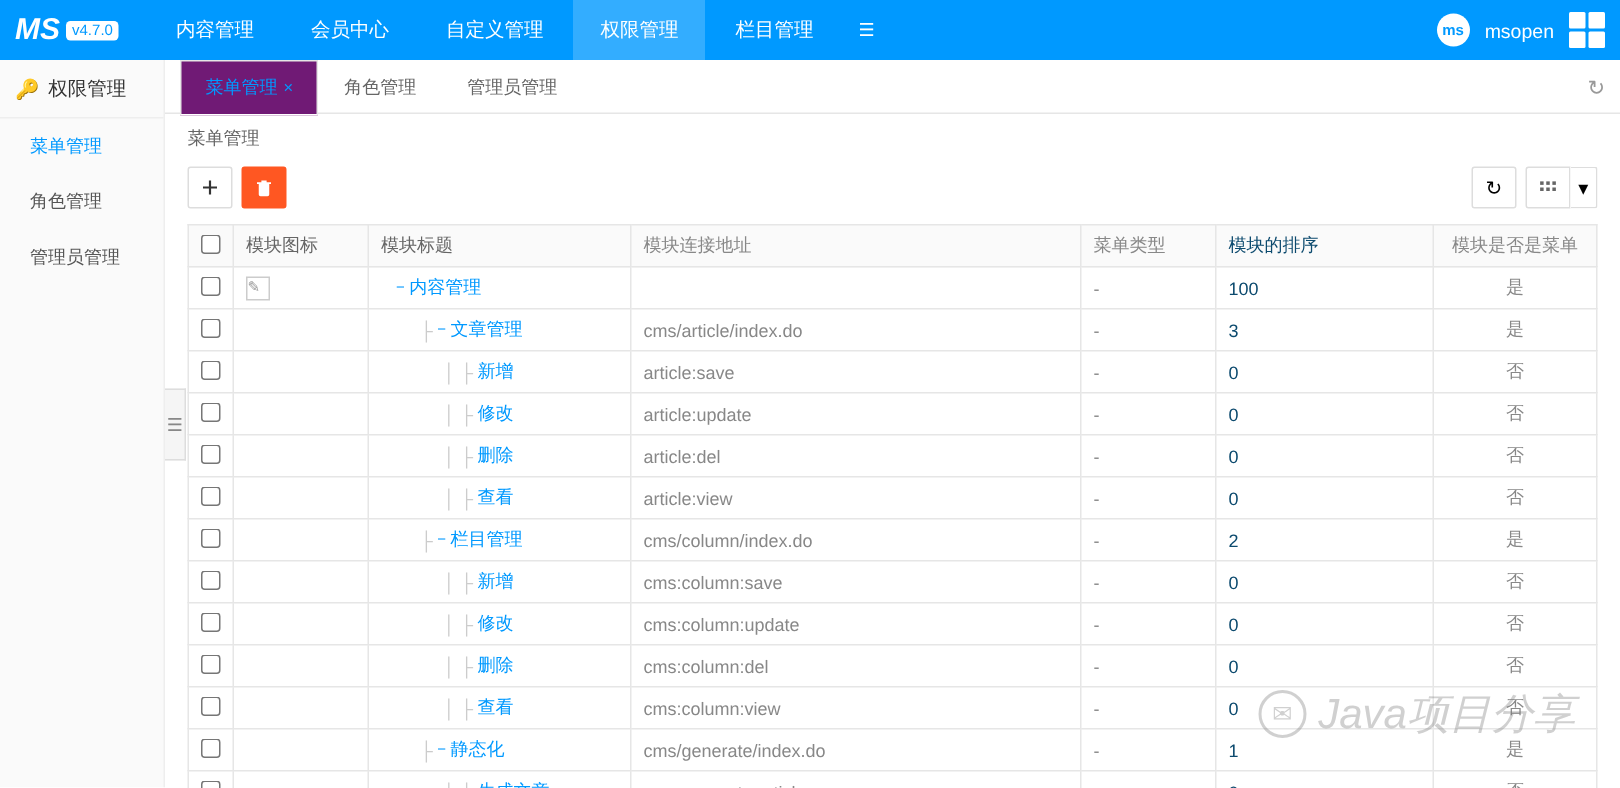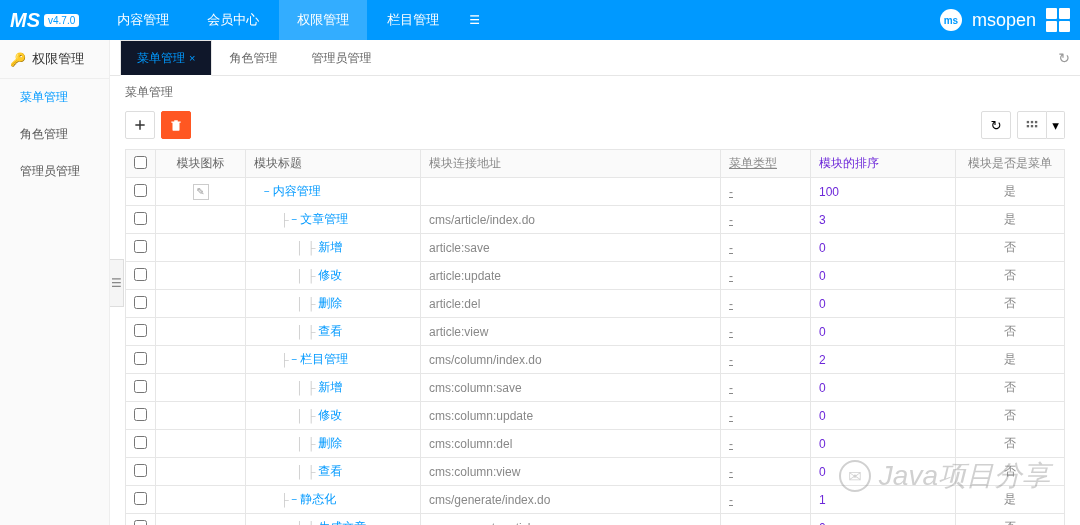--- a/index.html
+++ b/index.html
@@ -10,40 +10,40 @@
     .logo { display: flex; align-items: center; margin-right: 20px; }
     .logo-text { font-size: 20px; font-weight: bold; font-style: italic; color: #fff; }
     .logo-text .v { color: #fff; }
     .version-badge { background: #fff; color: #0099ff; font-size: 10px; padding: 1px 4px; border-radius: 3px; margin-left: 4px; }
     .nav-items { display: flex; gap: 2px; }
     .nav-item { padding: 0 18px; line-height: 40px; cursor: pointer; font-size: 13px; }
     .nav-item.active { background: rgba(255,255,255,0.2); }
     .nav-hamburger { padding: 0 12px; line-height: 40px; cursor: pointer; }
     .nav-right { margin-left: auto; display: flex; align-items: center; gap: 10px; }
     .user-avatar { background: #fff; color: #0099ff; border-radius: 50%; width: 22px; height: 22px; display: flex; align-items: center; justify-content: center; font-size: 10px; font-weight: bold; }
-    .user-name { font-size: 18px; }
+    .user-name { font-size: 13px; }
     .grid-icon { width: 24px; height: 24px; display: grid; grid-template-columns: 1fr 1fr; gap: 2px; cursor: pointer; }
     .grid-icon span { background: #fff; border-radius: 1px; }
     
     
     .layout { display: flex; height: calc(525px - 40px); }
     .sidebar { width: 110px; border-right: 1px solid #eee; background: #fafafa; }
     .sidebar-header { display: flex; align-items: center; padding: 10px; border-bottom: 1px solid #eee; gap: 6px; font-size: 13px; }
     .sidebar-items { }
     .sidebar-item { padding: 10px 20px; cursor: pointer; font-size: 12px; color: #555; }
     .sidebar-item.active { color: #0099ff; }
     
     .main { flex: 1; display: flex; flex-direction: column; position: relative; overflow: hidden; }
     
     .main-collapse { position: absolute; left: 0; top: 50%; transform: translateY(-50%); width: 14px; height: 48px; background: #f5f5f5; border: 1px solid #ddd; border-left: none; display: flex; align-items: center; justify-content: center; cursor: pointer; z-index: 5; font-size: 12px; color: #888; }
     
     
     .tabs { border-bottom: 1px solid #e6e6e6; display: flex; align-items: center; height: 36px; padding: 0 10px; }
     .tab { padding: 0 16px; line-height: 34px; cursor: pointer; font-size: 12px; color: #666; border: 1px solid transparent; border-bottom: none; }
-    .tab.active { border: 1px solid #e6e6e6; border-bottom: 1px solid #fff; color: #0099ff; margin-bottom: -1px; background: #0f172a; }
+    .tab.active { border: 1px solid #e6e6e6; border-bottom: 1px solid #fff; color: #0099ff; margin-bottom: -1px; background: #701a75; }
     .tab-close { color: #0099ff; margin-left: 4px; font-size: 11px; }
     .tab-refresh { margin-left: auto; color: #999; cursor: pointer; font-size: 14px; }
     
     .breadcrumb { padding: 8px 15px 4px; font-size: 12px; color: #666; }
     
     
     .toolbar { display: flex; padding: 6px 15px 10px; gap: 6px; }
     .btn { width: 30px; height: 28px; border: 1px solid #ddd; background: #fff; display: flex; align-items: center; justify-content: center; cursor: pointer; border-radius: 2px; }
     .btn-danger { background: #ff5722; border-color: #ff5722; color: #fff; }
     .btn svg { width: 14px; height: 14px; }
@@ -51,25 +51,25 @@
     .btn-group { display: flex; }
     .btn-group .btn:first-child { border-radius: 2px 0 0 2px; }
     .btn-group .btn:last-child { border-radius: 0 2px 2px 0; border-left: none; width: 18px; }
     
     
     .table-wrap { flex: 1; overflow: auto; padding: 0 15px; }
     table { width: 100%; border-collapse: collapse; }
     th, td { border: 1px solid #e6e6e6; padding: 5px 8px; text-align: left; font-size: 12px; font-weight: normal; vertical-align: middle; height: 21px; }
     th { background: #fafafa; color: #666; }
     .col-check { width: 30px; text-align: center; }
-    .col-icon { width: 90px; text-align: center; }
+    .col-icon { width: 90px; text-align: left; }
     .col-title { width: 175px; }
     .col-url { width: 300px; color: #888; }
-    .col-type { width: 90px; color: #888; text-decoration: underline; }
-    .col-sort { width: 145px; color: #6d28d9; }
+    .col-type { width: 90px; color: #888; }
+    .col-sort { width: 145px; color: #0c4a6e; }
     .col-menu { width: auto; text-align: center; color: #888; }
     .tree-cell { color: #0099ff; display: flex; align-items: center; }
     .tree-cell.depth1 { padding-left: 10px; }
     .tree-cell.depth2 { padding-left: 26px; }
     .tree-cell.depth3 { padding-left: 42px; }
     .tree-toggle { color: #0099ff; margin-right: 3px; font-size: 10px; }
     .tree-line { color: #ccc; margin-right: 3px; }
     .icon-box { width: 16px; height: 16px; border: 1px solid #ccc; display: inline-block; vertical-align: middle; color: #999; font-size: 10px; line-height: 14px; }
     input[type=checkbox] { cursor: pointer; }
     
@@ -80,20 +80,21 @@
 <body>
 
 <div class="top-nav">
   <div class="logo">
     <span class="logo-text"><span class="v">M</span>S</span>
     <span class="version-badge">v4.7.0</span>
   </div>
   <div class="nav-items" id="navItems">
       <div class="nav-item">内容管理</div>
       <div class="nav-item">会员中心</div>
+      <div class="nav-item">自定义管理</div>
       <div class="nav-item active">权限管理</div>
       <div class="nav-item">栏目管理</div>
     </div>
   <div class="nav-hamburger">☰</div>
   <div class="nav-right">
     <div class="user-avatar">ms</div>
     <span class="user-name">msopen</span>
     <div class="grid-icon">
         <span></span>
         <span></span>

